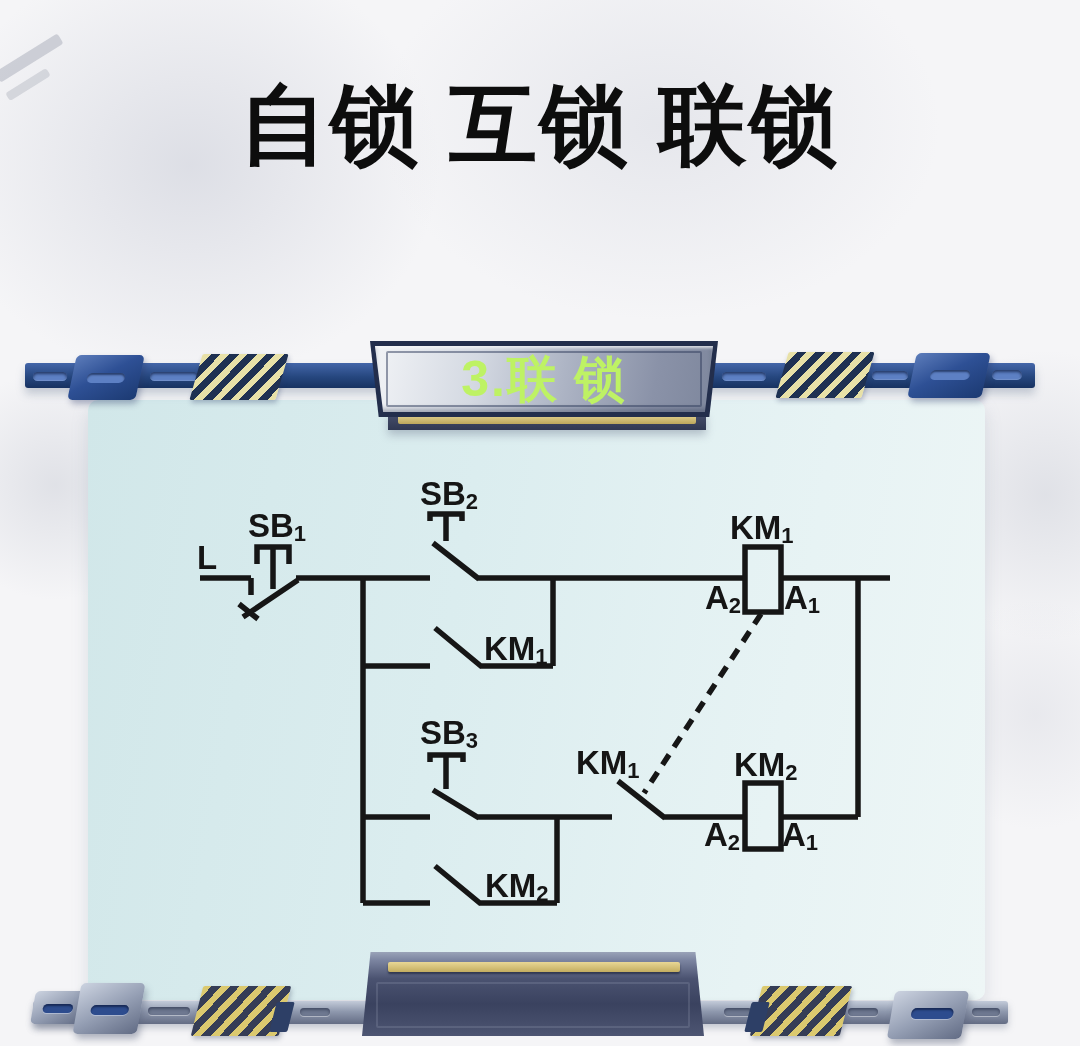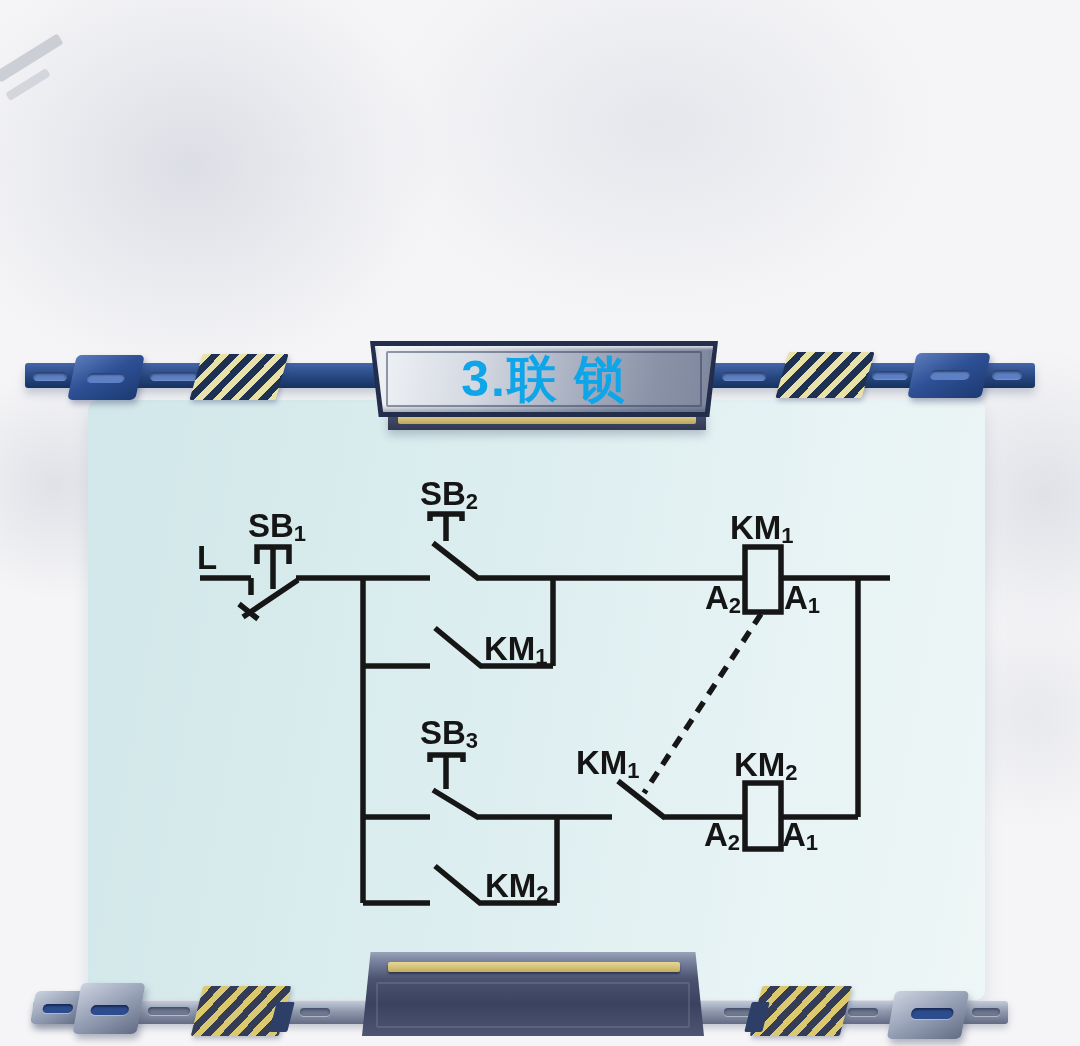--- a/index.html
+++ b/index.html
@@ -37,21 +37,21 @@
   
   .plate-wrap{position:absolute;left:370px;top:341px;width:348px;height:76px;
               clip-path:polygon(0 0,100% 0,97.5% 100%,2.5% 100%);background:#232e4c;z-index:6;}
   .plate-face{position:absolute;left:5px;top:5px;right:5px;bottom:5px;
               clip-path:polygon(0 0,100% 0,97.6% 100%,2.4% 100%);
               background:linear-gradient(100deg,#f1f3f6 0%,#d4d9e2 30%,#aeb5c5 55%,#8a92a8 82%,#7e879d 100%);
               box-shadow:inset 0 2px 3px rgba(255,255,255,.7),inset 0 -3px 5px rgba(30,40,70,.35);}
   .plate-line{position:absolute;left:16px;right:16px;top:10px;bottom:10px;
               border:2px solid rgba(48,60,92,.5);border-radius:2px;}
   .plate-text{position:absolute;left:0;right:0;top:0;bottom:0;display:flex;align-items:center;
-              justify-content:center;font-size:50px;font-weight:900;color:#0ea5e9;letter-spacing:2px;}
+              justify-content:center;font-size:50px;font-weight:900;color:#bef264;letter-spacing:2px;}
   .subbar{position:absolute;left:388px;top:411px;width:318px;height:19px;z-index:5;
           background:linear-gradient(180deg,#4a5270,#303852);
           box-shadow:0 5px 8px rgba(120,130,150,.45);}
   .subbar-gold{position:absolute;left:10px;top:4px;width:298px;height:9px;border-radius:2px;
                background:linear-gradient(180deg,#e2d190,#bca75c);}
 
   
   .bar-bot{position:absolute;left:33px;top:1001px;width:975px;height:23px;border-radius:3px;
            background:linear-gradient(180deg,#c3cbd9 0%,#8f99ae 45%,#636c84 100%);
            box-shadow:0 4px 7px rgba(120,130,150,.4);}
@@ -89,20 +89,21 @@
 
   <div class="blob" style="left:-60px;top:-50px;width:500px;height:430px;background:radial-gradient(closest-side,rgba(201,204,215,.55),rgba(201,204,215,0));"></div>
   <div class="blob" style="left:380px;top:-70px;width:560px;height:390px;background:radial-gradient(closest-side,rgba(206,209,219,.4),rgba(206,209,219,0));"></div>
   <div class="blob" style="left:-60px;top:370px;width:230px;height:230px;background:radial-gradient(closest-side,rgba(203,206,215,.5),rgba(203,206,215,0));"></div>
   <div class="blob" style="left:910px;top:350px;width:270px;height:290px;background:radial-gradient(closest-side,rgba(203,206,215,.5),rgba(203,206,215,0));"></div>
   <div class="blob" style="left:930px;top:600px;width:210px;height:230px;background:radial-gradient(closest-side,rgba(208,210,219,.35),rgba(208,210,219,0));"></div>
   <div class="streak" style="left:-8px;top:52px;width:74px;height:12px;transform:rotate(-32deg);"></div>
   <div class="streak" style="left:4px;top:80px;width:48px;height:9px;transform:rotate(-32deg);background:#c4c7d0;"></div>
 
   <div class="title">
+    <div>自锁  互锁 联锁</div>
   </div>
 
   <div class="panel"></div>
 
   <div class="bar-top"></div>
   <div class="groove-t" style="left:33px;top:372px;width:34px;height:9px;"></div>
   <div class="groove-t" style="left:150px;top:372px;width:48px;height:9px;"></div>
   <div class="groove-t" style="left:722px;top:372px;width:44px;height:9px;"></div>
   <div class="groove-t" style="left:872px;top:371px;width:36px;height:9px;"></div>
   <div class="groove-t" style="left:992px;top:370px;width:30px;height:10px;"></div>

